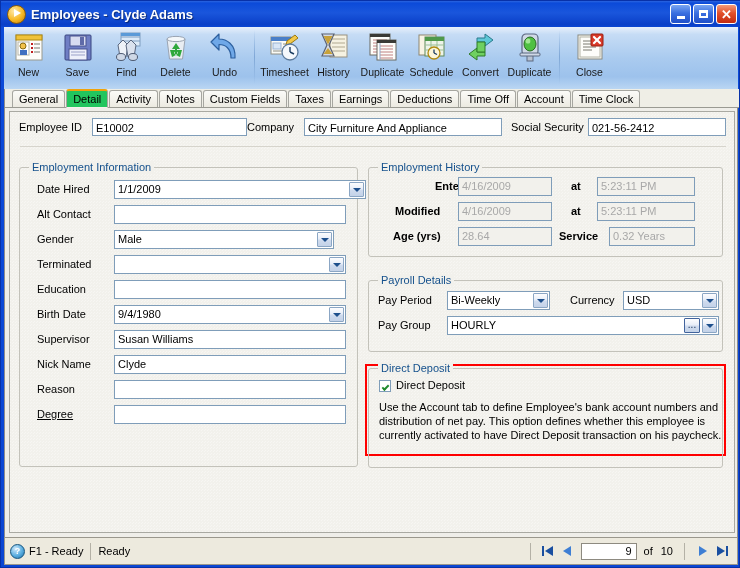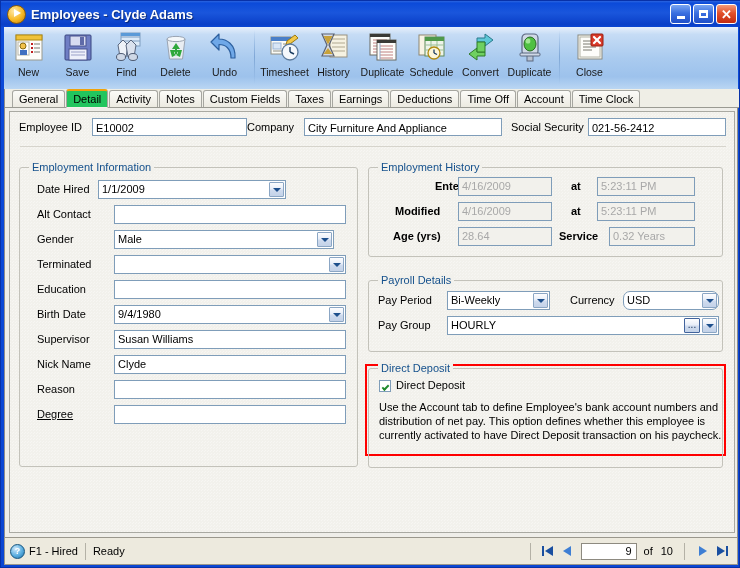--- a/index.html
+++ b/index.html
@@ -450,21 +450,21 @@
 
         <span class="lbl" style="position:absolute;left:501px;top:3px;">Social Security</span>
         <div class="fld" style="position:absolute;left:578px;top:0;width:138px;">021-56-2412</div>
       </div>
       <div id="hdr-sep"></div>
 
       <div class="group" style="left:9px;top:55px;width:339px;height:300px;">
         <span class="gtitle">Employment Information</span>
 
         <span class="rowlabel" style="left:17px;top:12px;">Date Hired</span>
-        <div class="combo" style="left:78px;top:12px;width:188px;">
+        <div class="combo" style="left:94px;top:12px;width:252px;">
           <span class="val">1/1/2009</span>
           <span class="arrow"></span>
         </div>
 
         <span class="rowlabel" style="left:17px;top:37px;">Alt Contact</span>
         <div class="textbox" style="left:94px;top:37px;width:232px;"></div>
 
         <span class="rowlabel" style="left:17px;top:62px;">Gender</span>
         <div class="combo" style="left:94px;top:62px;width:220px;">
           <span class="val">Male</span>
@@ -521,21 +521,21 @@
       <div class="group" style="left:358px;top:168px;width:355px;height:72px;">
         <span class="gtitle">Payroll Details</span>
 
         <span class="rowlabel" style="left:9px;top:10px;">Pay Period</span>
         <div class="combo" style="left:78px;top:10px;width:103px;">
           <span class="val">Bi-Weekly</span>
           <span class="arrow"></span>
         </div>
 
         <span class="rowlabel" style="left:201px;top:10px;">Currency</span>
-        <div class="combo" style="left:254px;top:10px;width:96px;border-radius:7px;">
+        <div class="combo" style="left:254px;top:10px;width:96px;">
           <span class="val">USD</span>
           <span class="arrow"></span>
         </div>
 
         <span class="rowlabel" style="left:9px;top:35px;">Pay Group</span>
         <div class="combo" style="left:78px;top:35px;width:272px;">
           <span class="val">HOURLY</span>
           <span class="ellip">...</span>
           <span class="arrow"></span>
         </div>
@@ -553,21 +553,21 @@
         <span class="note" style="left:10px;top:46px;">distribution of net pay. This option defines whether this employee is</span>
         <span class="note" style="left:10px;top:60px;">currently activated to have Direct Deposit transaction on his paycheck.</span>
       </div>
 
     </div>
   </div>
 
   <div id="statusbar">
     <div id="sb-help">
       <span id="help-icon">?</span>
-      <span id="sb-help-label" style="font-size:11px;">F1 - Hired</span>
+      <span id="sb-help-label" style="font-size:11px;">F1 - Ready</span>
     </div>
     <span class="sb-sep"></span>
     <span id="sb-text">Ready</span>
 
     <div id="sb-nav">
       <span class="sb-sep"></span>
       <span class="navbtn">
         <svg width="13" height="12" viewBox="0 0 13 12">
             <rect x="1" y="1" width="2" height="10" fill="#1a4fa0"></rect>
             <path d="M12 1 L12 11 L4 6 z" fill="#1a4fa0"></path>

